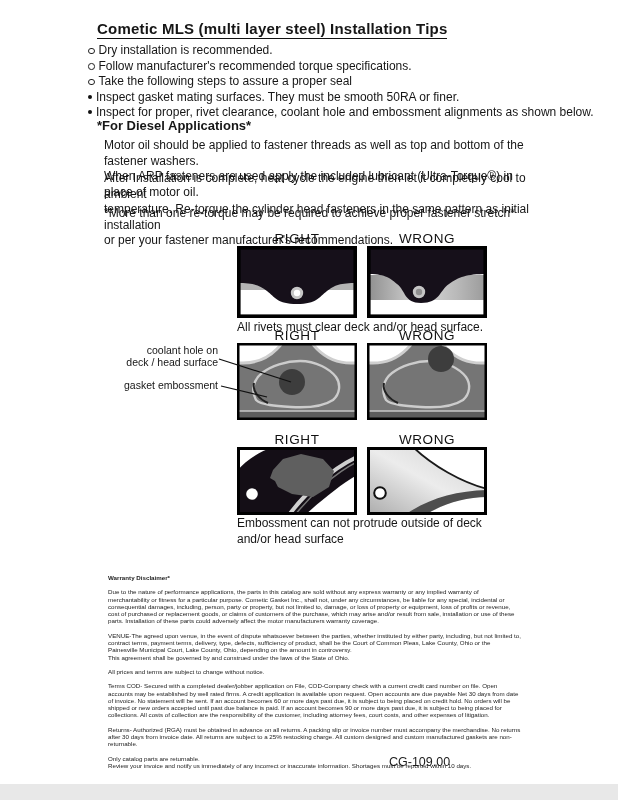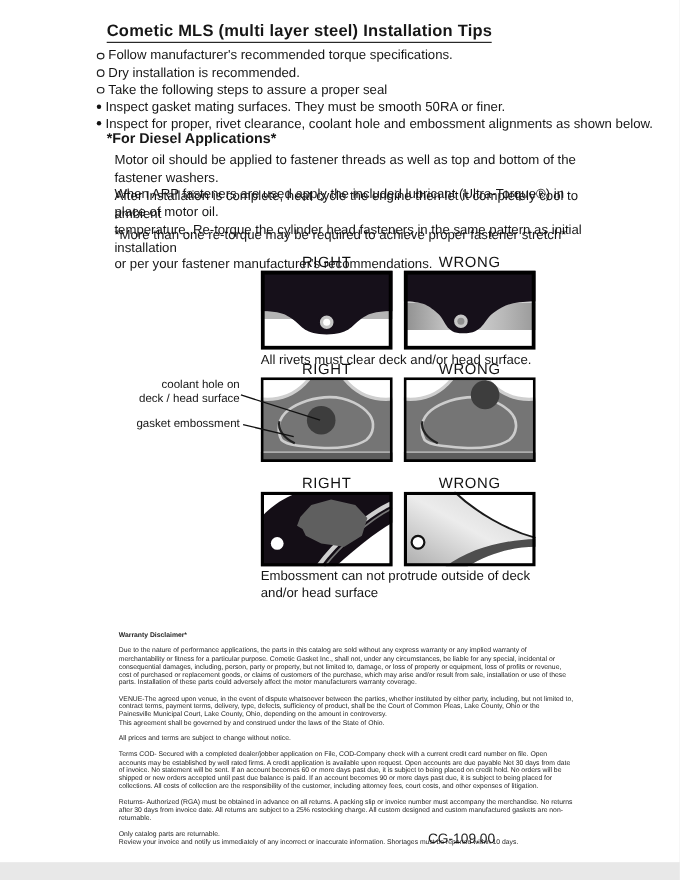--- a/index.html
+++ b/index.html
@@ -62,25 +62,25 @@
 </head>
 <body>
 
 <div class="page">
 
   <div class="abs title">Cometic MLS (multi layer steel) Installation Tips</div>
 
   <div class="abs bullets">
     <div class="b-row">
       <span class="b-marker"></span>
-      <span>Follow manufacturer's recommended torque specifications.</span>
+      <span>Dry installation is recommended.</span>
     </div>
     <div class="b-row">
       <span class="b-marker"></span>
-      <span>Dry installation is recommended.</span>
+      <span>Follow manufacturer's recommended torque specifications.</span>
     </div>
     <div class="b-row">
       <span class="b-marker"></span>
       <span>Take the following steps to assure a proper seal</span>
     </div>
     <div class="sb-row">
       <span class="sb-marker"></span>
       <span>Inspect gasket mating surfaces.  They must be smooth 50RA or finer.</span>
     </div>
     <div class="sb-row">

